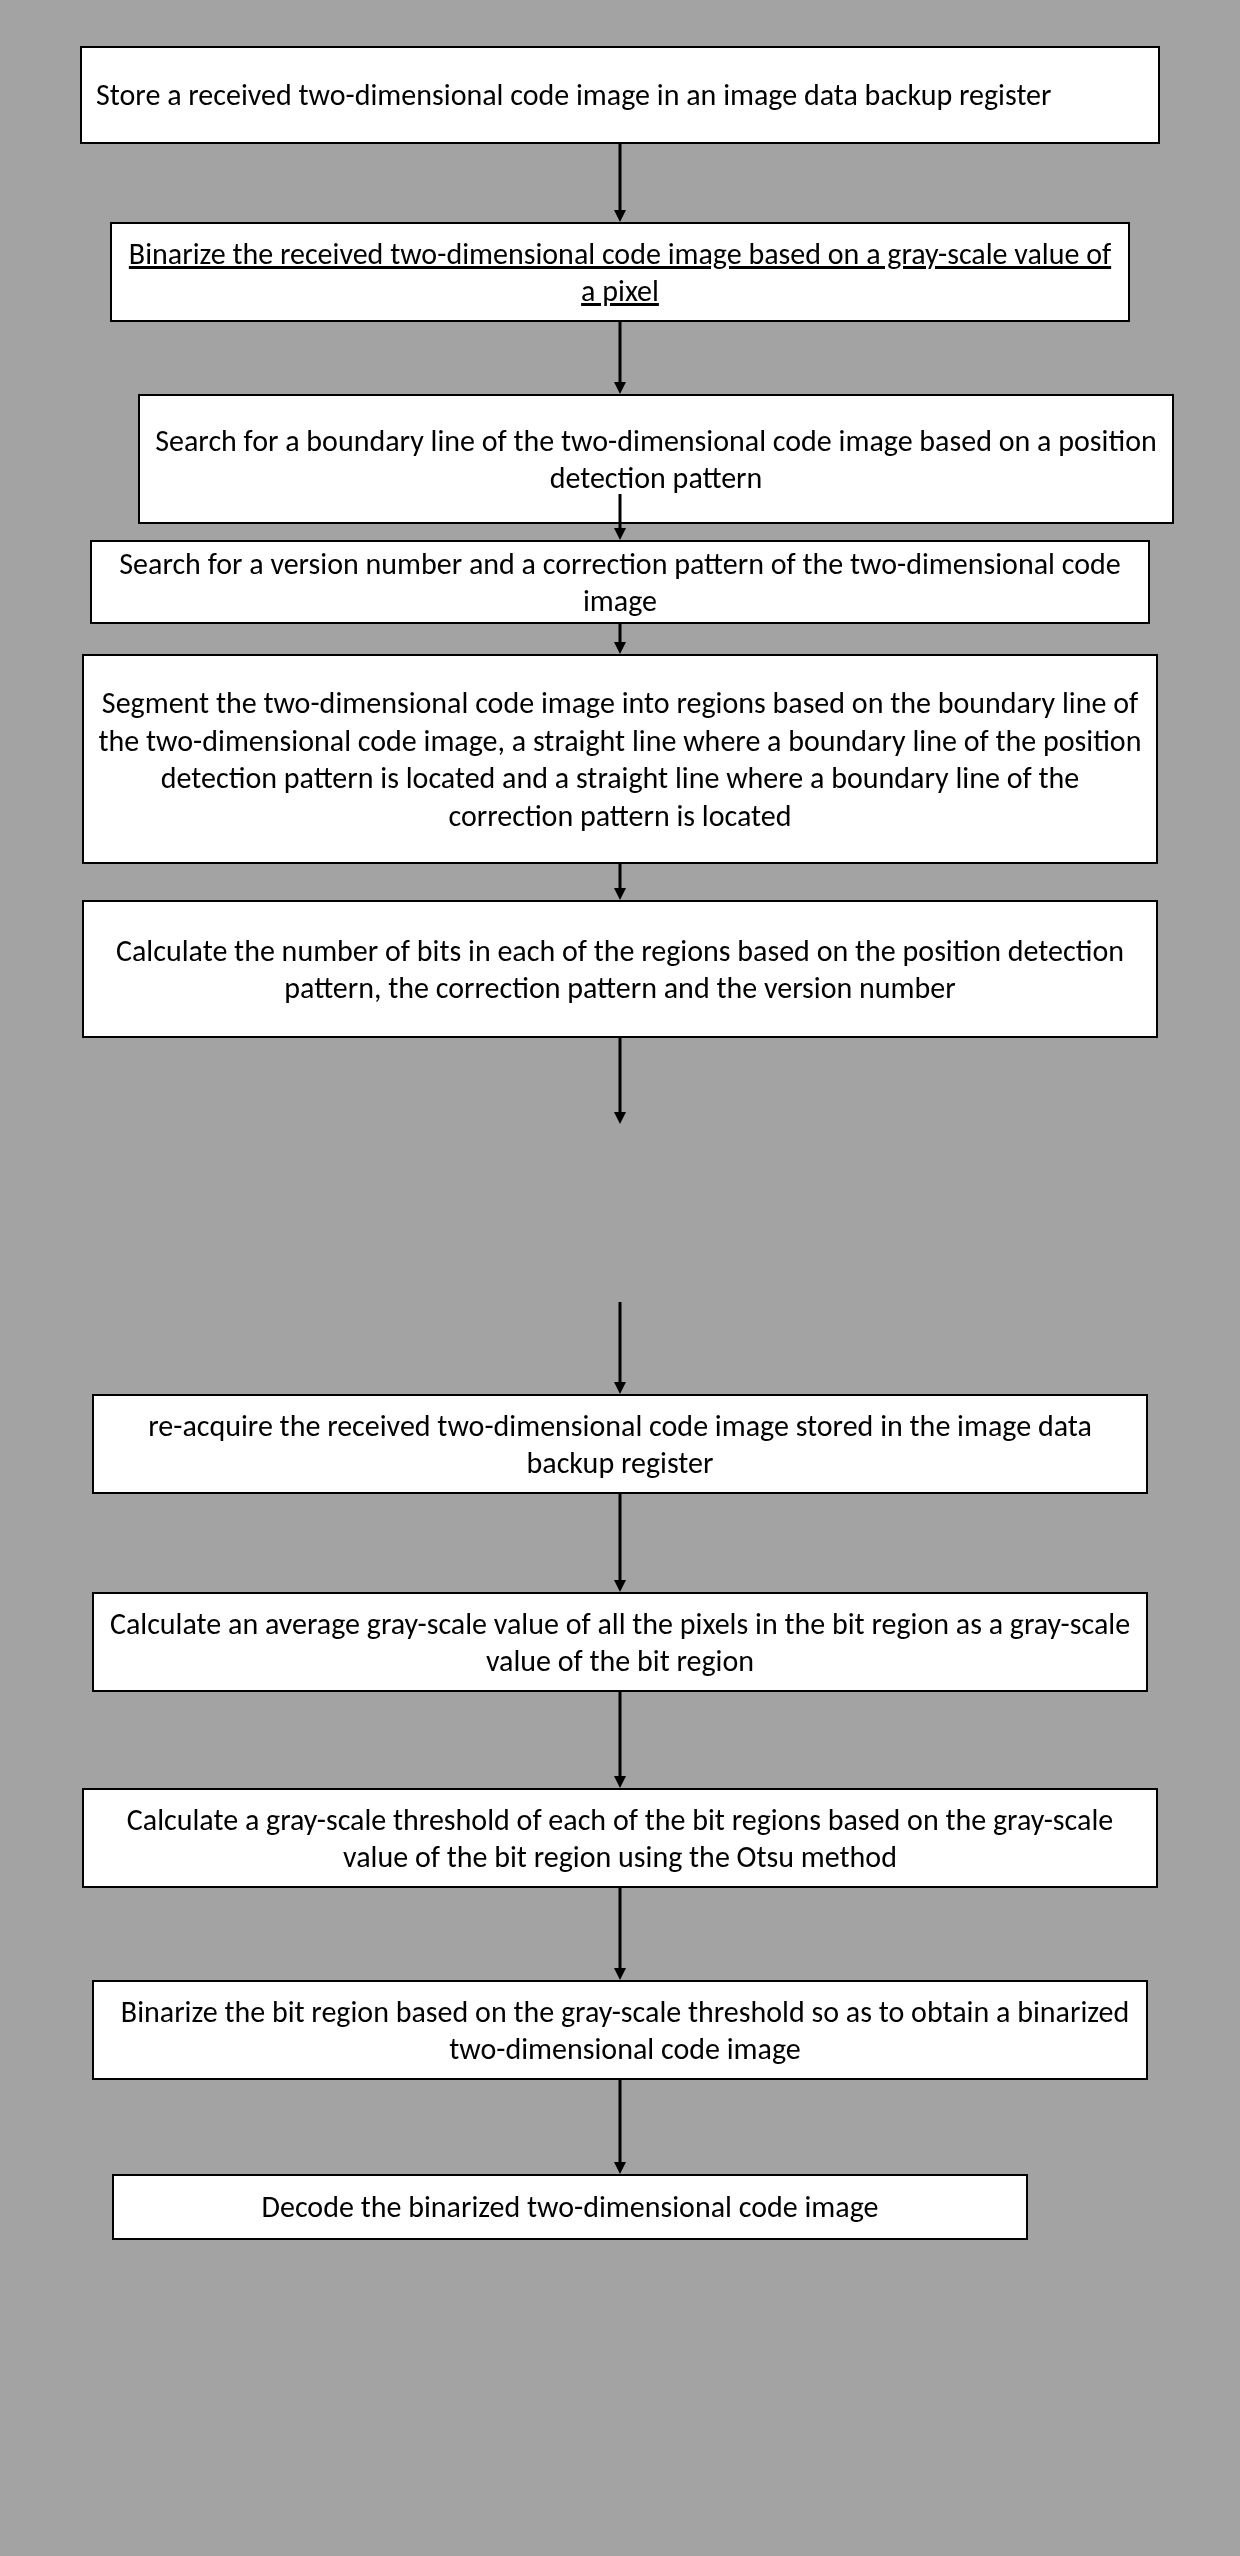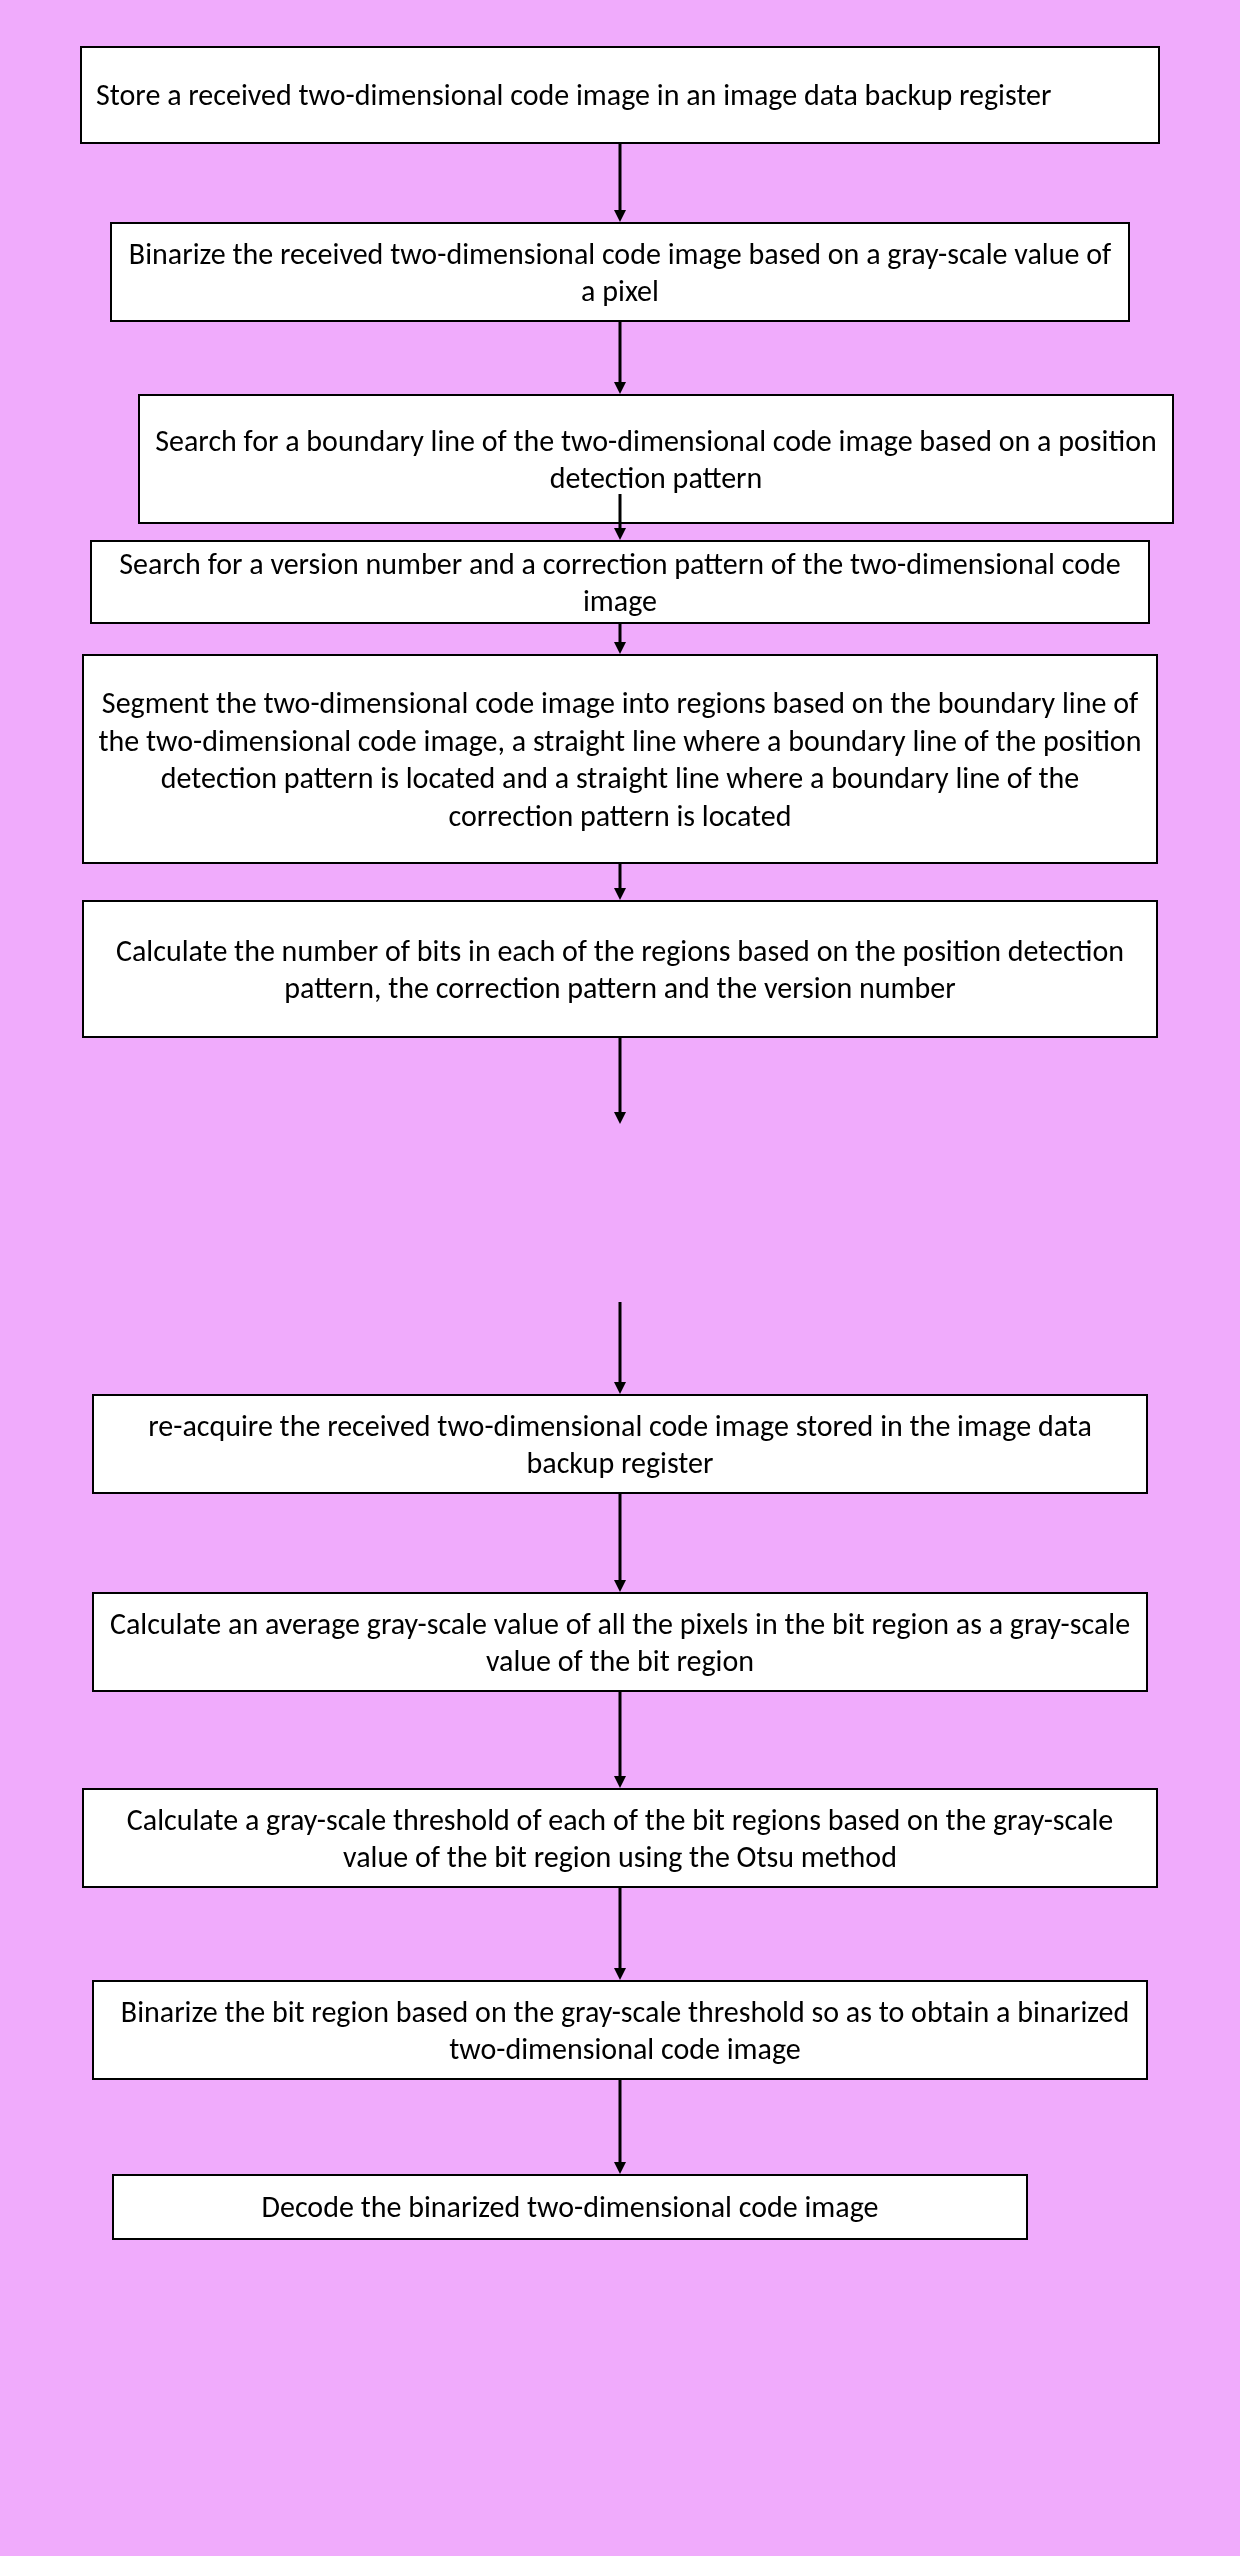--- a/index.html
+++ b/index.html
@@ -5,21 +5,21 @@
   html, body {
     margin: 0;
     padding: 0;
     background: #ffffff;
     font-family: Calibri, Arial, sans-serif;
   }
   .canvas {
     position: relative;
     width: 1240px;
     height: 2556px;
-    background: #f0abfc;
+    background: #a3a3a3;
   }
   .step-box {
     position: absolute;
     border: 2px solid #000;
     background: #fff;
     display: flex;
     align-items: center;
     justify-content: center;
     text-align: center;
     box-sizing: border-box;
@@ -38,21 +38,21 @@
   }
 </style>
 </head>
 <body>
 
 <div class="canvas">
 
   <div id="n1" class="step-box step-left" style="left: 80px; top: 46px; width: 1080px; height: 98px;">
       <span>Store a received two-dimensional code image in an image data backup register</span>
     </div>
-  <div id="n2" class="step-box" style="left: 110px; top: 222px; width: 1020px; height: 100px;">
+  <div id="n2" class="step-box" style="left: 110px; top: 222px; width: 1020px; height: 100px; text-decoration: underline;">
       <span>Binarize the received two-dimensional code image based on a gray-scale value of a pixel</span>
     </div>
   <div id="n3" class="step-box" style="left: 102px; top: 394px; width: 1036px; height: 130px; margin-left: 36px;">
       <span>Search for a boundary line of the two-dimensional code image based on a position detection pattern</span>
     </div>
   <div id="n4" class="step-box" style="left: 90px; top: 540px; width: 1060px; height: 84px;">
       <span>Search for a version number and a correction pattern of the two-dimensional code image</span>
     </div>
   <div id="n5" class="step-box" style="left: 82px; top: 654px; width: 1076px; height: 210px;">
       <span>Segment the two-dimensional code image into regions based on the boundary line of the two-dimensional code image, a straight line where a boundary line of the position detection pattern is located and a straight line where a boundary line of the correction pattern is located</span>

